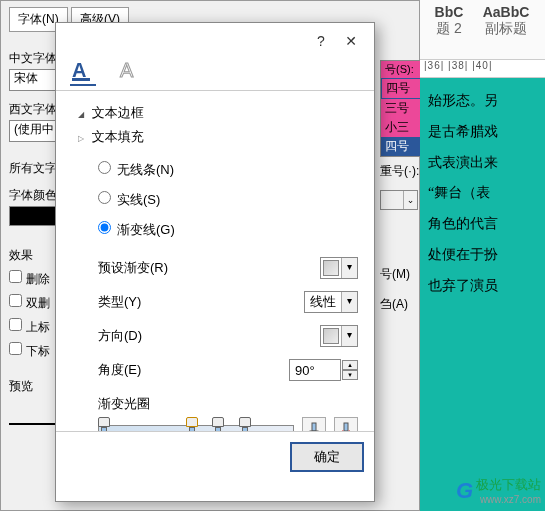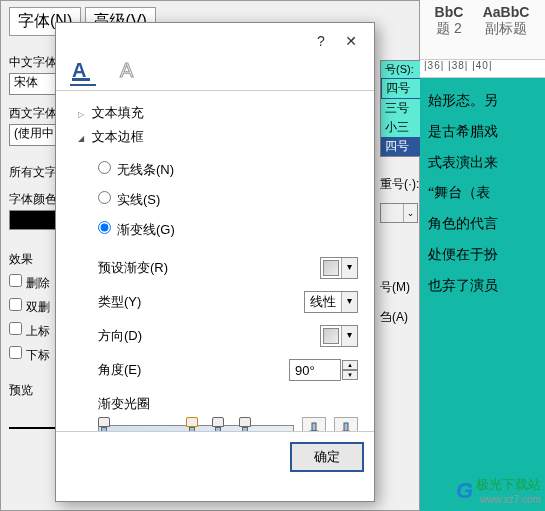--- a/index.html
+++ b/index.html
@@ -15,21 +15,21 @@
   }
   
   .bg-dialog {
     position: absolute;
     left: 0; top: 0;
     width: 420px; height: 511px;
     border: 1px solid #999;
     background: #f0f0f0;
     padding: 6px 8px;
   }
-  .bg-tab { display: inline-block; padding: 3px 8px; border: 1px solid #999; background:#fff; font-size:16px; margin-bottom:8px; }
+  .bg-tab { display: inline-block; padding: 3px 8px; border: 1px solid #999; background:#fff; font-size:12px; margin-bottom:8px; }
   .bg-label { display:block; margin: 10px 0 2px 0; font-size:12px;}
   .bg-input { width: 160px; height: 22px; border:1px solid #888; background:#fff; padding:0 4px; display:inline-block;}
   .bg-drop-arrow { display:inline-block; width:16px; height:22px; border:1px solid #888; border-left:none; background:#f0f0f0; text-align:center; line-height:20px; vertical-align:top;}
   .bg-section-label { margin-top:18px; font-size:12px; }
   .bg-color-swatch { width:160px; height:20px; border:1px solid #888; background:#000; display:inline-block; }
   .bg-effects { margin-top:18px;}
   .bg-check { display:block; margin:6px 0;}
   .bg-check input { margin-right:4px;}
   .bg-preview-label { margin-top:18px; }
   .bg-preview-line { border-bottom:2px solid #000; width:60px; margin-top:28px;}
@@ -86,25 +86,25 @@
   .grad-slider-row { display:flex; align-items:center; gap:8px; padding:2px 0 4px 26px;}
   .grad-slider { position:relative; flex:1; height:24px; }
   .grad-track { position:absolute; left:0; right:0; top:8px; height:10px; background:linear-gradient(90deg,#cfe0f0,#e9eef6); border:1px solid #888;}
   .grad-stop { position:absolute; top:0; width:12px; height:22px; }
   .grad-stop .cap { width:12px; height:10px; background:#eee; border:1px solid #666; border-radius:2px 2px 0 0;}
   .grad-stop .stem { width:6px; height:12px; background:#9cc3e8; border:1px solid #666; margin-left:3px;}
   .icon-btn { width:24px; height:24px; border:1px solid #aaa; background:#f4f4f4; display:flex; align-items:center; justify-content:center;}
   .dlg-footer { border-top:1px solid #ccc; padding:10px; display:flex; justify-content:flex-end;}
   .ok-btn { border:2px solid #2b579a; background:#e7e7e7; padding:4px 22px; font-size:13px;}
   
-  .size-list { position:absolute; left:380px; top:60px; width:44px; background:#5eead4; border:1px solid #888; font-size:12px;}
+  .size-list { position:absolute; left:380px; top:60px; width:44px; background:#ec4899; border:1px solid #888; font-size:12px;}
   .size-list .hdr { font-size:11px; padding:1px 4px;}
   .size-list .item { padding:1px 4px;}
   .size-list .item.sel { background:#2b579a; color:#fff;}
-  .right-frag { position:absolute; left:380px; top:170px; font-size:12px; line-height:2.4;}
+  .right-frag { position:absolute; left:380px; top:157px; font-size:12px; line-height:2.4;}
   .right-frag .r { margin-bottom:2px;}
   .mini-combo { display:inline-flex; border:1px solid #888; height:20px; margin-top:2px;}
   .mini-combo .v { width:22px;}
   .mini-combo .b { width:14px; background:#f0f0f0; border-left:1px solid #aaa; text-align:center; font-size:9px; line-height:18px;}
 </style>
 </head>
 <body>
 
 <div class="bg-dialog">
   <span class="bg-tab">字体(N)</span>
@@ -194,26 +194,26 @@
         </svg>
     </span>
     <span class="tab-b">
       <svg width="26" height="22">
           <text x="2" y="18" font-size="20" fill="none" stroke="#999" stroke-width="1">A</text>
         </svg>
     </span>
   </div>
   <div class="dlg-body">
     <div class="tree-item">
+      <span class="tree-caret expanded"></span>
+      <span>文本边框</span>
+    </div>
+    <div class="tree-item">
       <span class="tree-caret collapsed"></span>
       <span>文本填充</span>
-    </div>
-    <div class="tree-item">
-      <span class="tree-caret expanded"></span>
-      <span>文本边框</span>
     </div>
     <div class="radios">
       <label><input type="radio" name="ol" style=""><span>无线条(N)</span></label>
       <label><input type="radio" name="ol" style=""><span>实线(S)</span></label>
       <label><input type="radio" name="ol" checked="" style=""><span>渐变线(G)</span></label>
     </div>
 
     <div class="form-row">
       <span>预设渐变(R)</span>
       <span class="ctrl">

